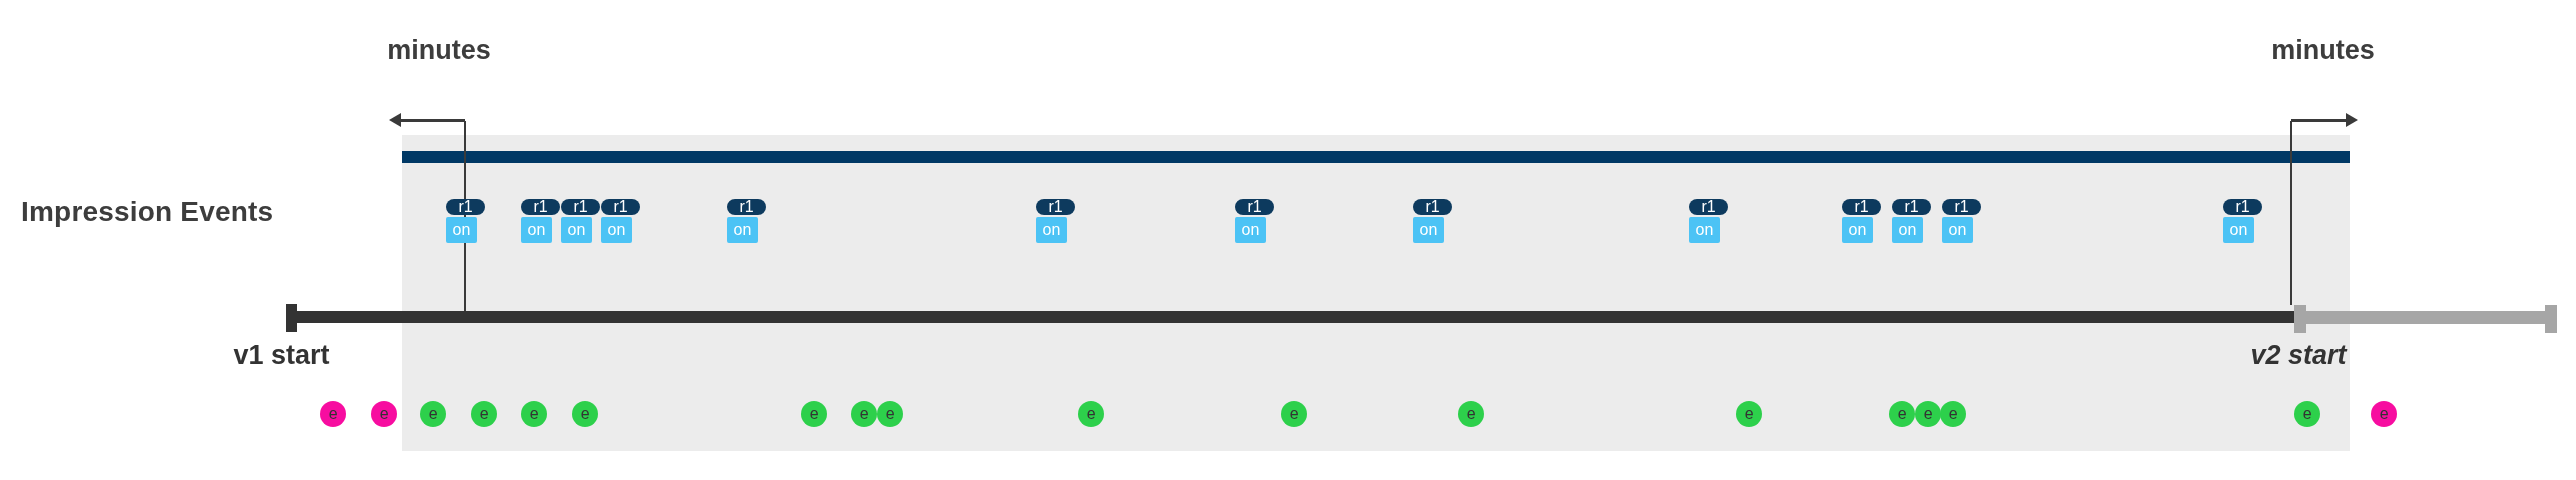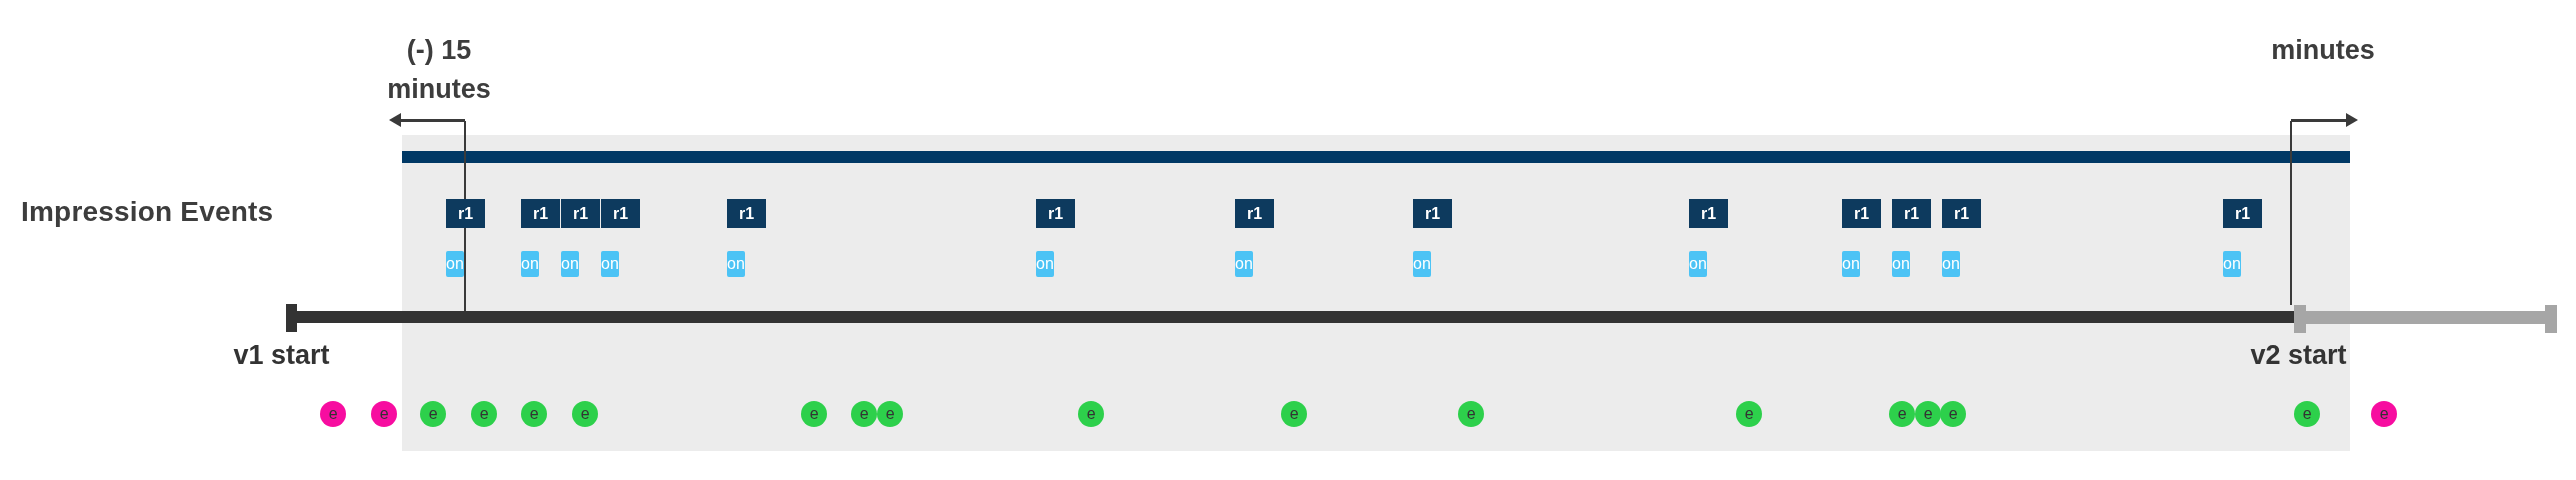--- a/index.html
+++ b/index.html
@@ -37,49 +37,48 @@
   .vmark.left{left:464px;top:121px;height:190px;}
   .vmark.right{left:2290px;top:121px;height:184px;}
   .tl-dark{position:absolute;left:291px;top:311px;width:2004px;height:12.3px;background:var(--timeline-dark,#333);z-index:3;}
   .tl-cap-dark{position:absolute;left:286px;top:304px;width:11.3px;height:28px;background:var(--timeline-dark,#333);z-index:3;}
   .tl-gray{position:absolute;left:2301px;top:311px;width:251px;height:13.2px;background:var(--timeline-gray,#a6a6a6);z-index:3;}
   .tl-cap-gray{position:absolute;width:12.3px;height:28px;top:305px;background:var(--timeline-gray,#a6a6a6);z-index:3;}
   .tl-cap-gray.g1{left:2294px;}
   .tl-cap-gray.g2{left:2545px;}
   .v-label{position:absolute;top:340px;font-size:27px;font-weight:700;color:var(--timeline-dark,#333);z-index:4;white-space:nowrap;text-align:center;width:151px;}
   .v-label.v1{left:206px;}
-  .v-label.v2{left:2223px;}
+  .v-label.v2{left:2223px;font-style:italic;}
   .imp{position:absolute;top:199px;width:39px;z-index:4;}
   .imp .r1{
-    width:39px;height:29px;background:var(--navy,#0d3a5e);color:#fff;
-    font-size:16px;font-weight:700;display:flex;align-items:center;justify-content:center;
-    border-radius:0;
+    width:39px;height:16px;background:var(--navy,#0d3a5e);color:#fff;
+    font-size:16px;font-weight:400;display:flex;align-items:center;justify-content:center;
+    border-radius:11px;
   }
   .imp .on{
-    margin-top:23px;width:18px;height:25.5px;background:var(--light-blue,#4cc3f5);color:#fff;
+    margin-top:2px;width:31px;height:25.5px;background:var(--light-blue,#4cc3f5);color:#fff;
     font-size:16px;font-weight:400;display:flex;align-items:center;justify-content:center;
     border-radius:1.9px;
   }
   .dot{
     position:absolute;top:401px;width:26.4px;height:26.4px;border-radius:50%;z-index:4;
     color:#333;font-size:16px;display:flex;align-items:center;justify-content:center;
   }
   .dot.green{background:var(--green,#2dd04b);}
   .dot.pink{background:var(--pink,#f70da0);}
 </style>
 </head>
 <body>
 
 <div class="stage">
 
   <div class="panel"></div>
   <div class="navy-bar"></div>
 
   <div class="annot left">
-    <div>(-) 15</div>
     <div>minutes</div>
   </div>
   <div class="harrow left"></div>
   <div class="ahead left"></div>
   <div class="vmark left"></div>
 
   <div class="annot right">
     <div>minutes</div>
   </div>
   <div class="harrow right"></div>

